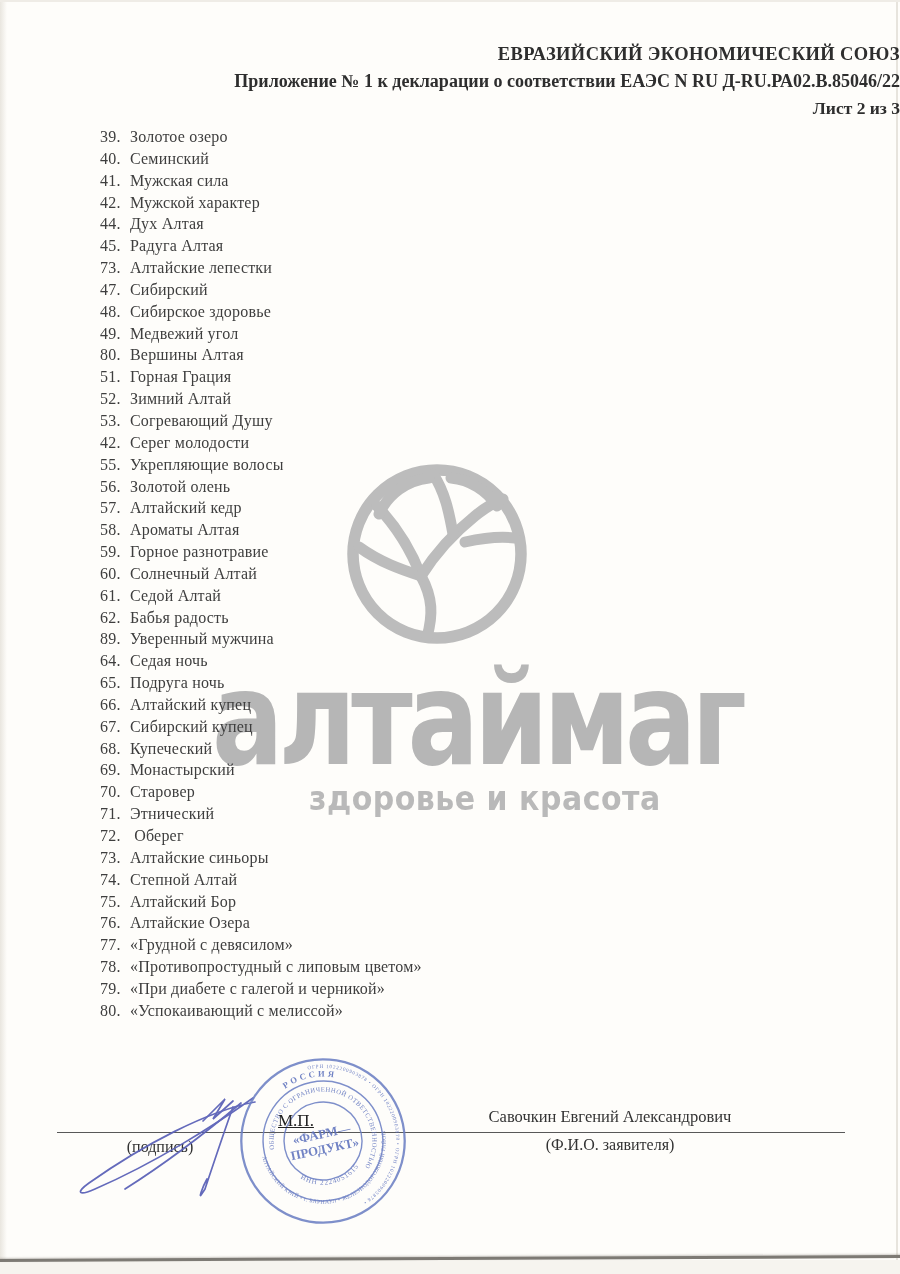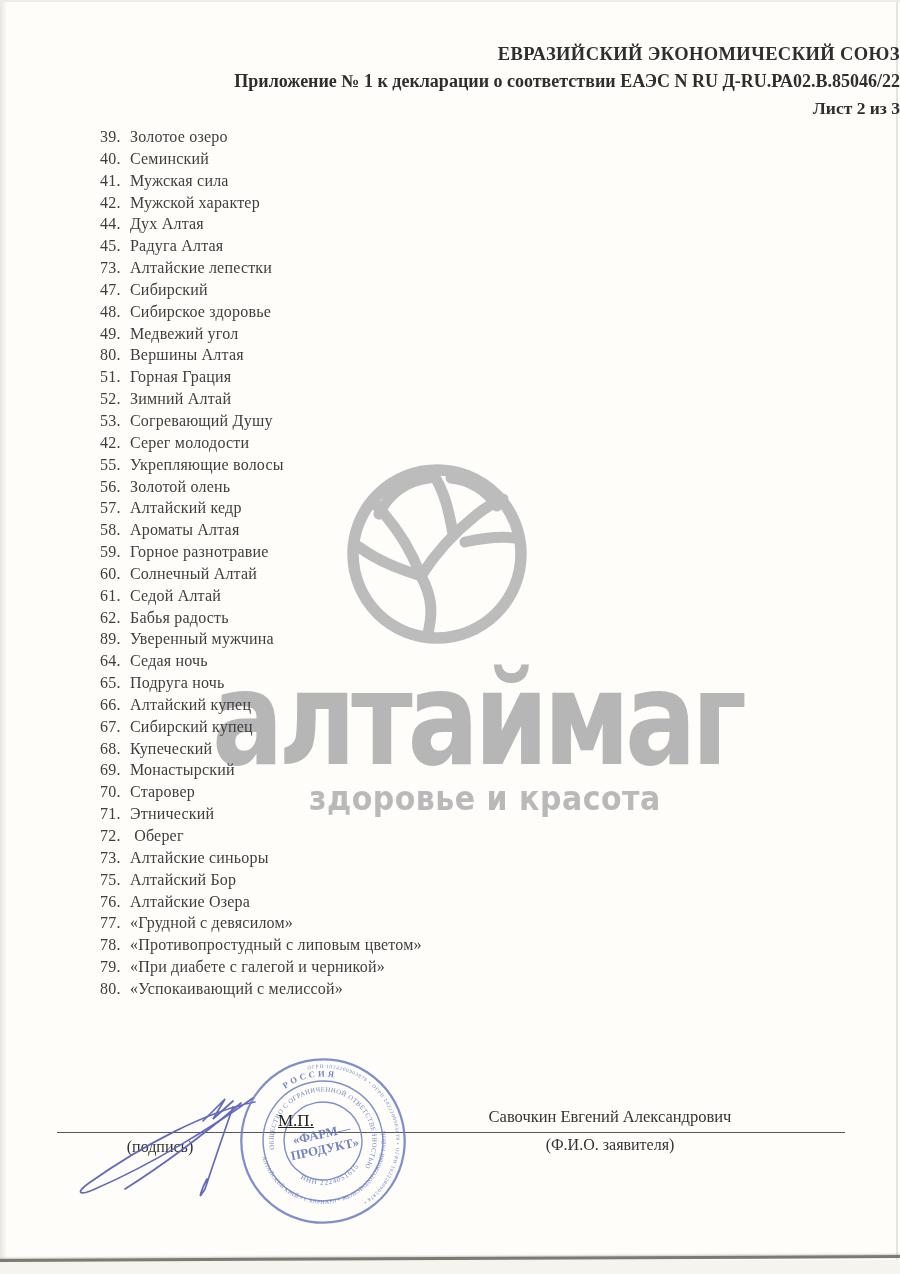--- a/index.html
+++ b/index.html
@@ -206,20 +206,24 @@
         <span class="num">71.</span>
         <span class="txt">Этнический</span>
       </li>
       <li>
         <span class="num">72.</span>
         <span class="txt"> Оберег</span>
       </li>
       <li>
         <span class="num">73.</span>
         <span class="txt">Алтайские синьоры</span>
+      </li>
+      <li>
+        <span class="num">74.</span>
+        <span class="txt">Степной Алтай</span>
       </li>
       <li>
         <span class="num">75.</span>
         <span class="txt">Алтайский Бор</span>
       </li>
       <li>
         <span class="num">76.</span>
         <span class="txt">Алтайские Озера</span>
       </li>
       <li>

